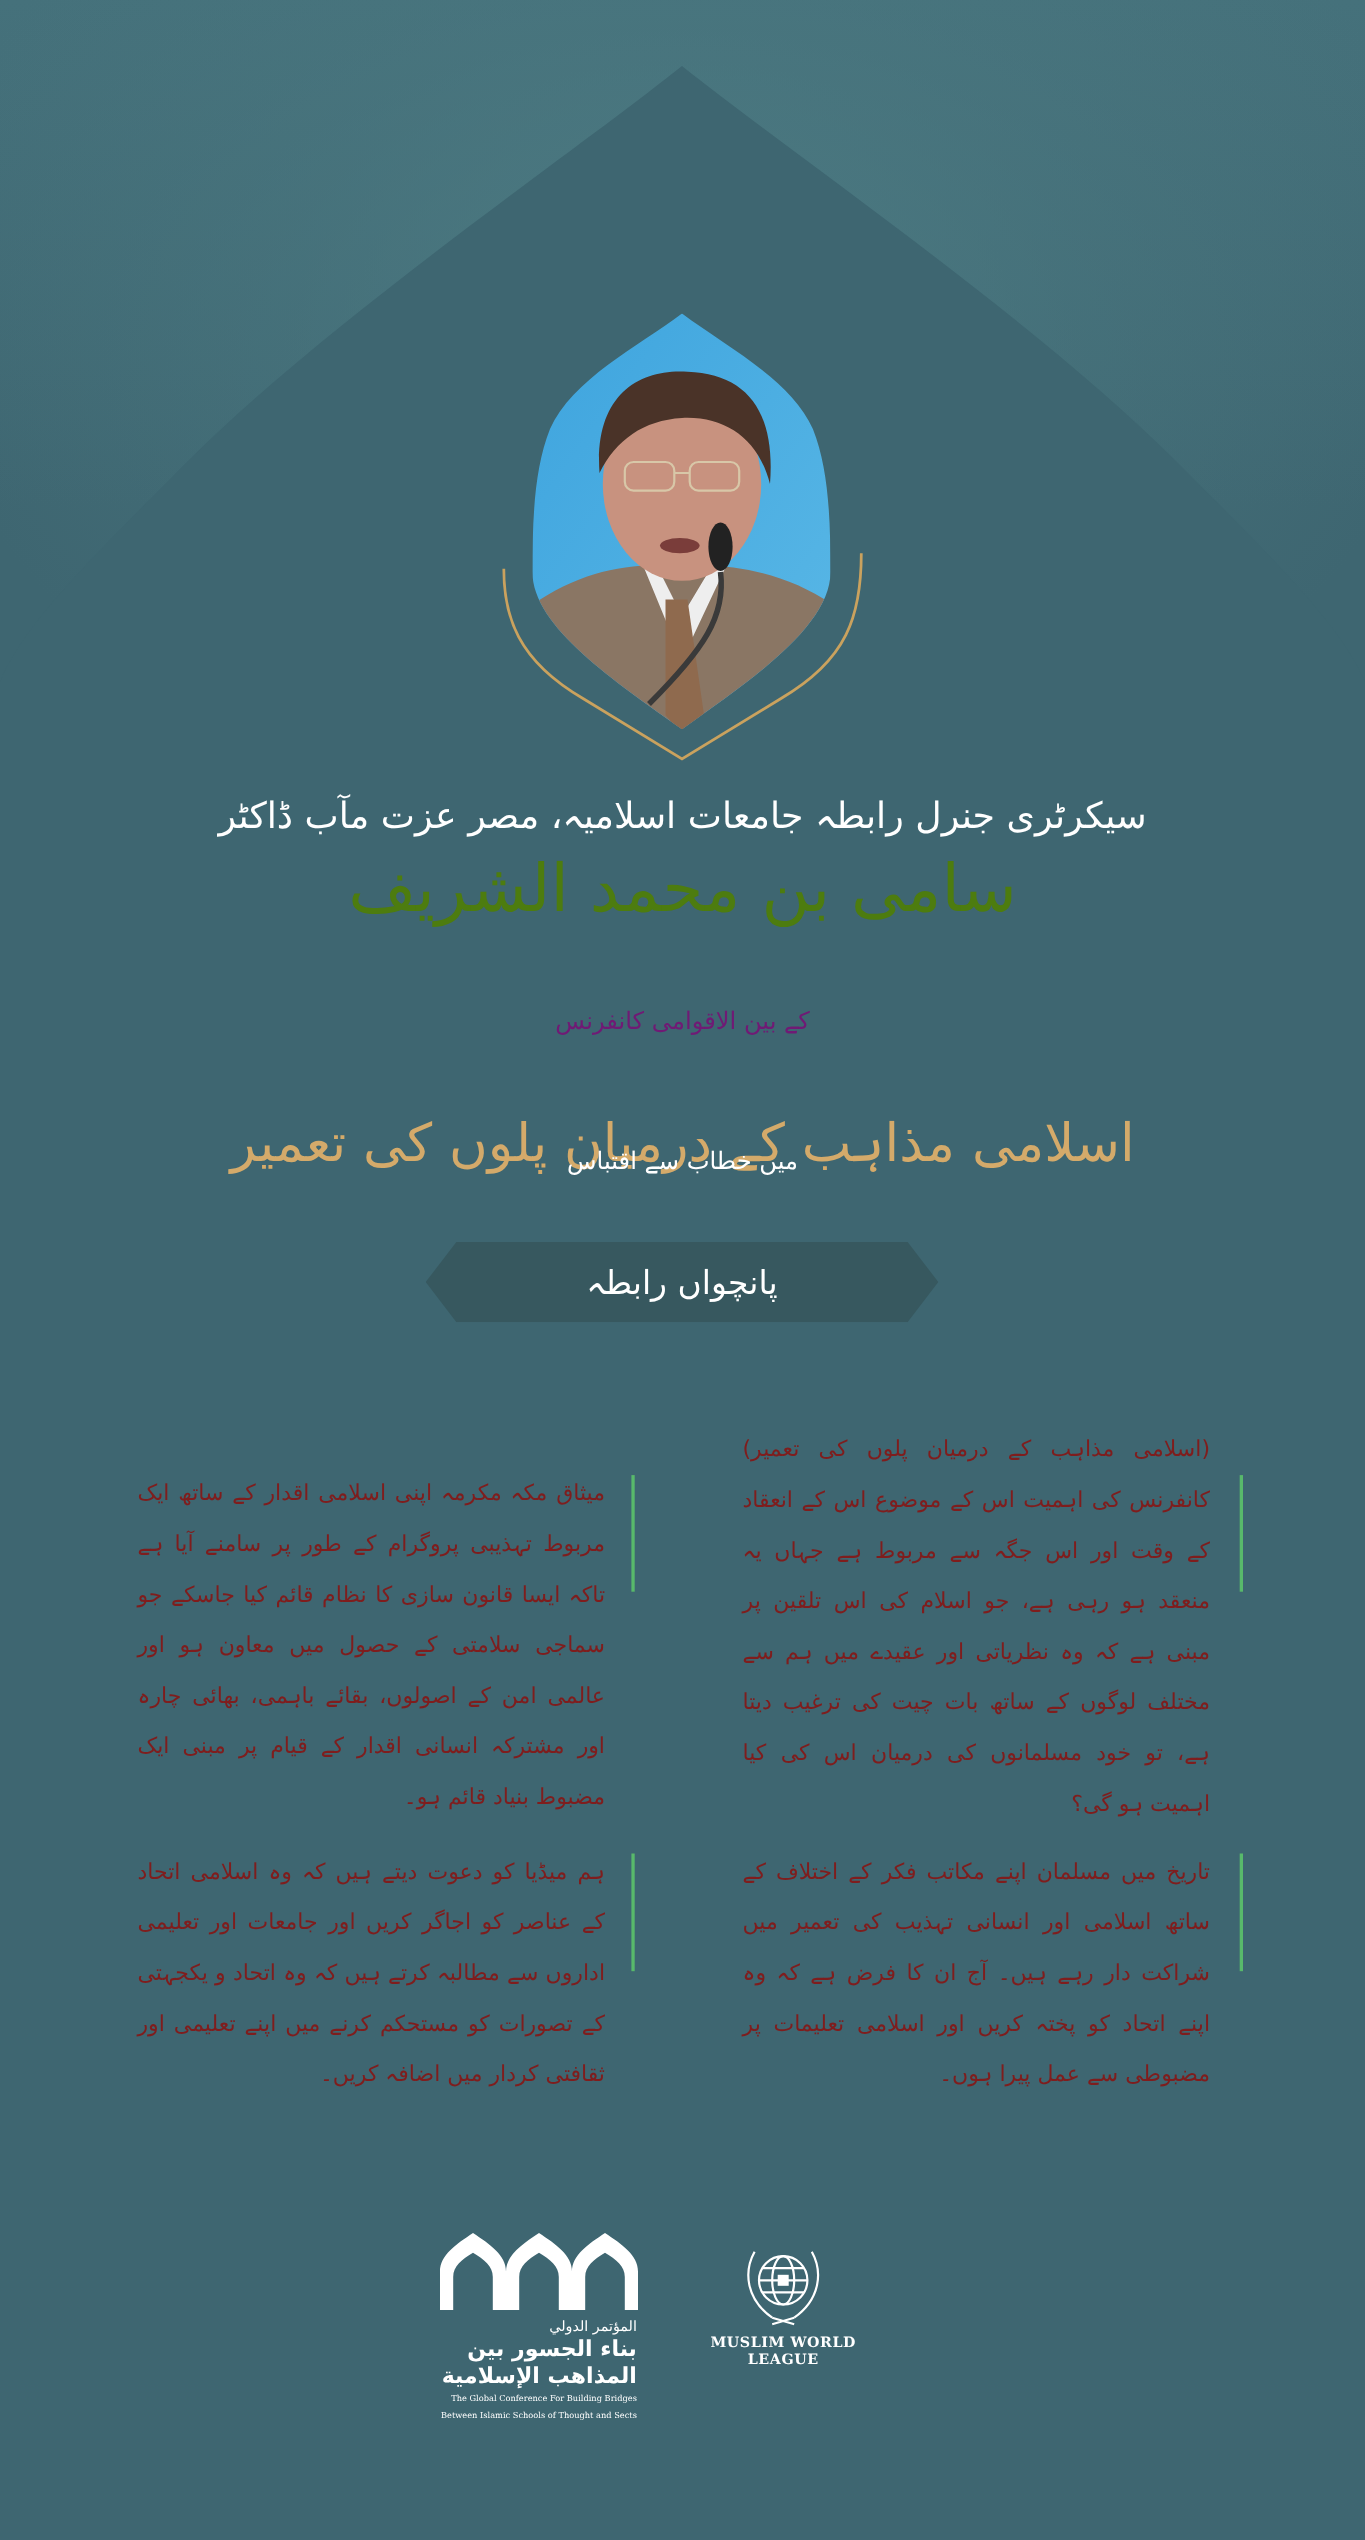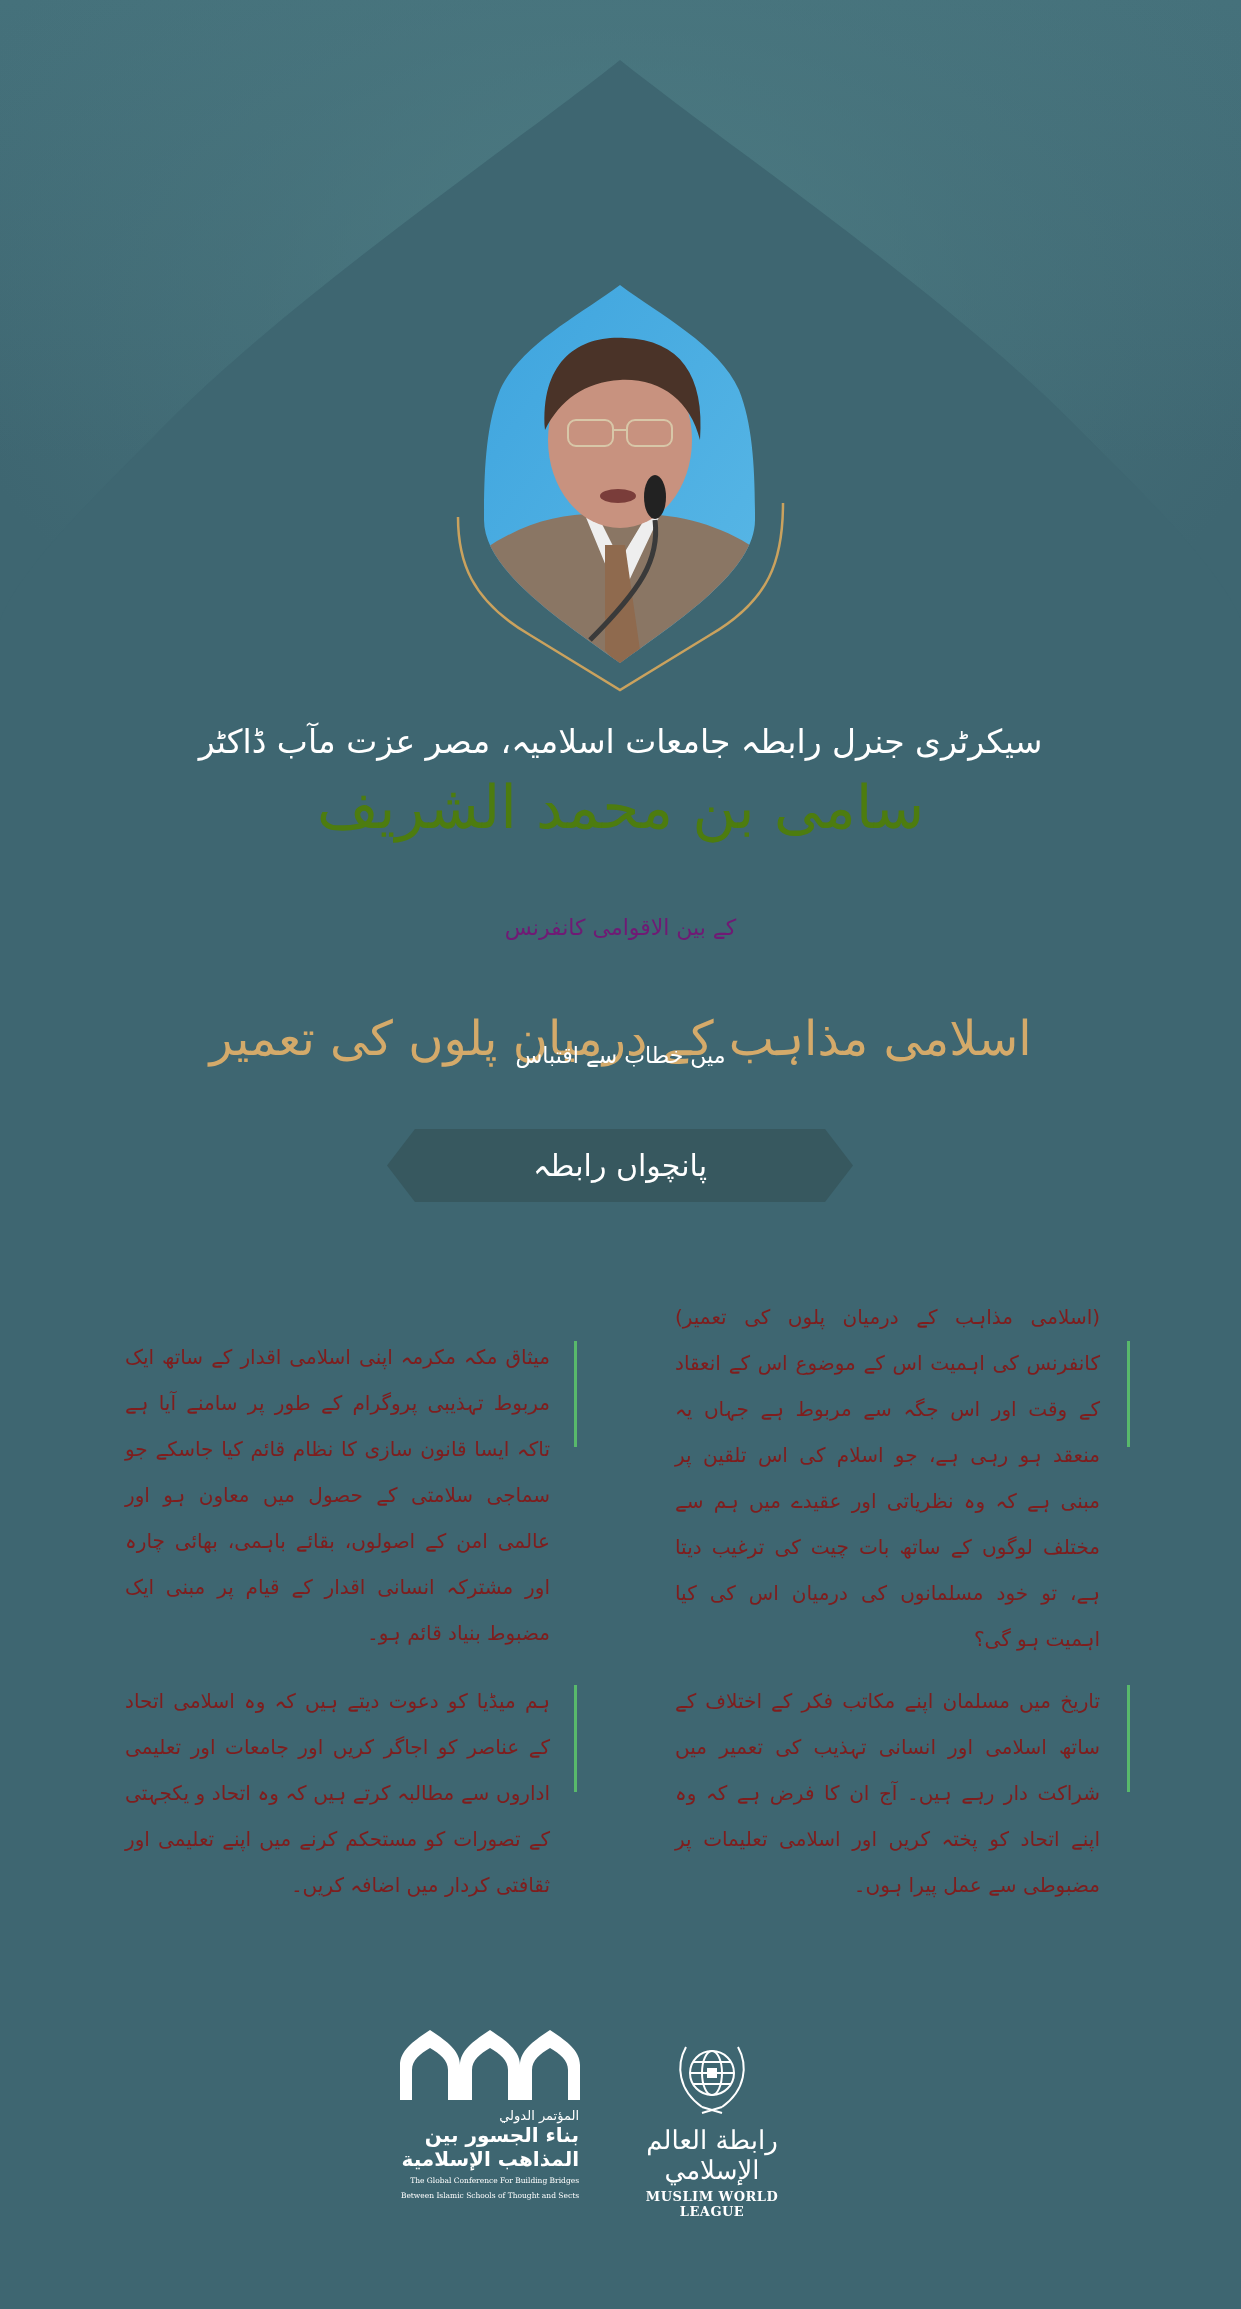--- a/index.html
+++ b/index.html
@@ -144,15 +144,14 @@
       <ellipse cx="40" cy="38" rx="10" ry="22"></ellipse>
       <line x1="18" y1="38" x2="62" y2="38"></line>
       <line x1="21" y1="27" x2="59" y2="27"></line>
       <line x1="21" y1="49" x2="59" y2="49"></line>
       <path d="M14 12 C 4 30, 6 55, 30 72"></path>
       <path d="M66 12 C 76 30, 74 55, 50 72"></path>
       <path d="M30 72 L 50 78 M50 72 L30 78"></path>
     </g>
     <rect x="35" y="33" width="10" height="10" fill="#ffffff"></rect>
   </svg>
-  <div class="mwl-ar">رابطة العالم الإسلامي</div>
   <div class="mwl-en">MUSLIM WORLD LEAGUE</div>
 </div>
 
 </body></html>

